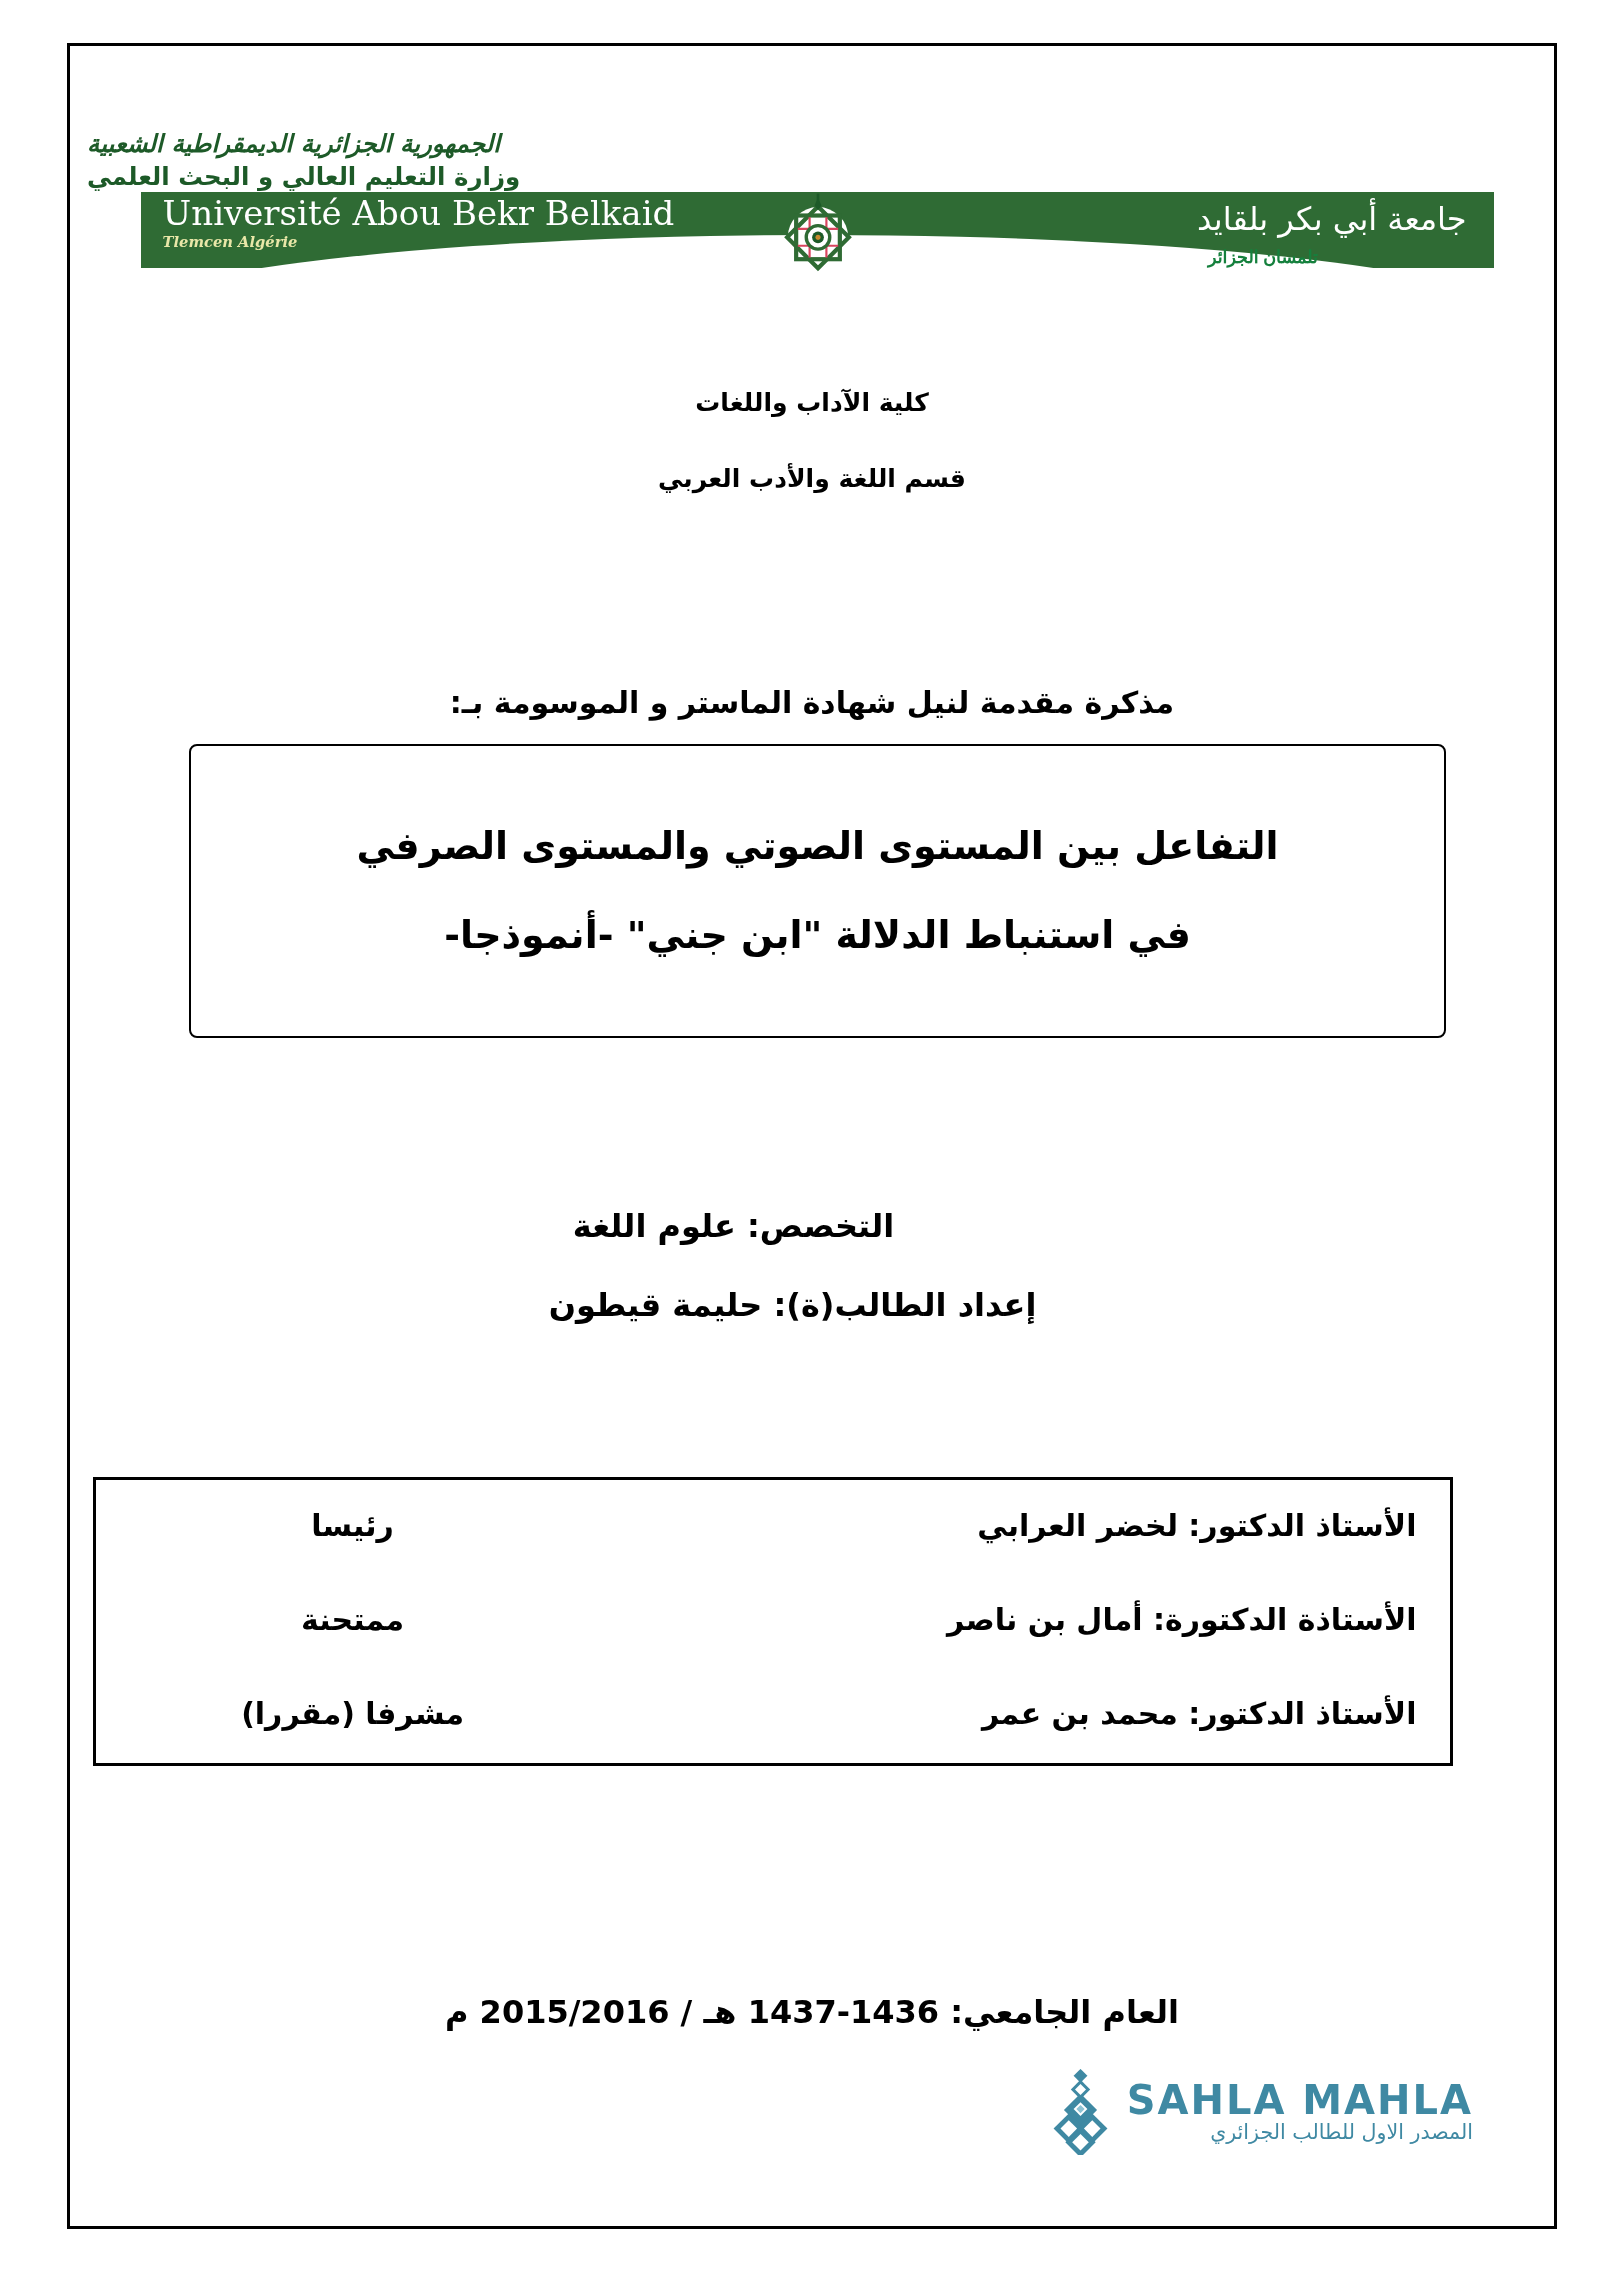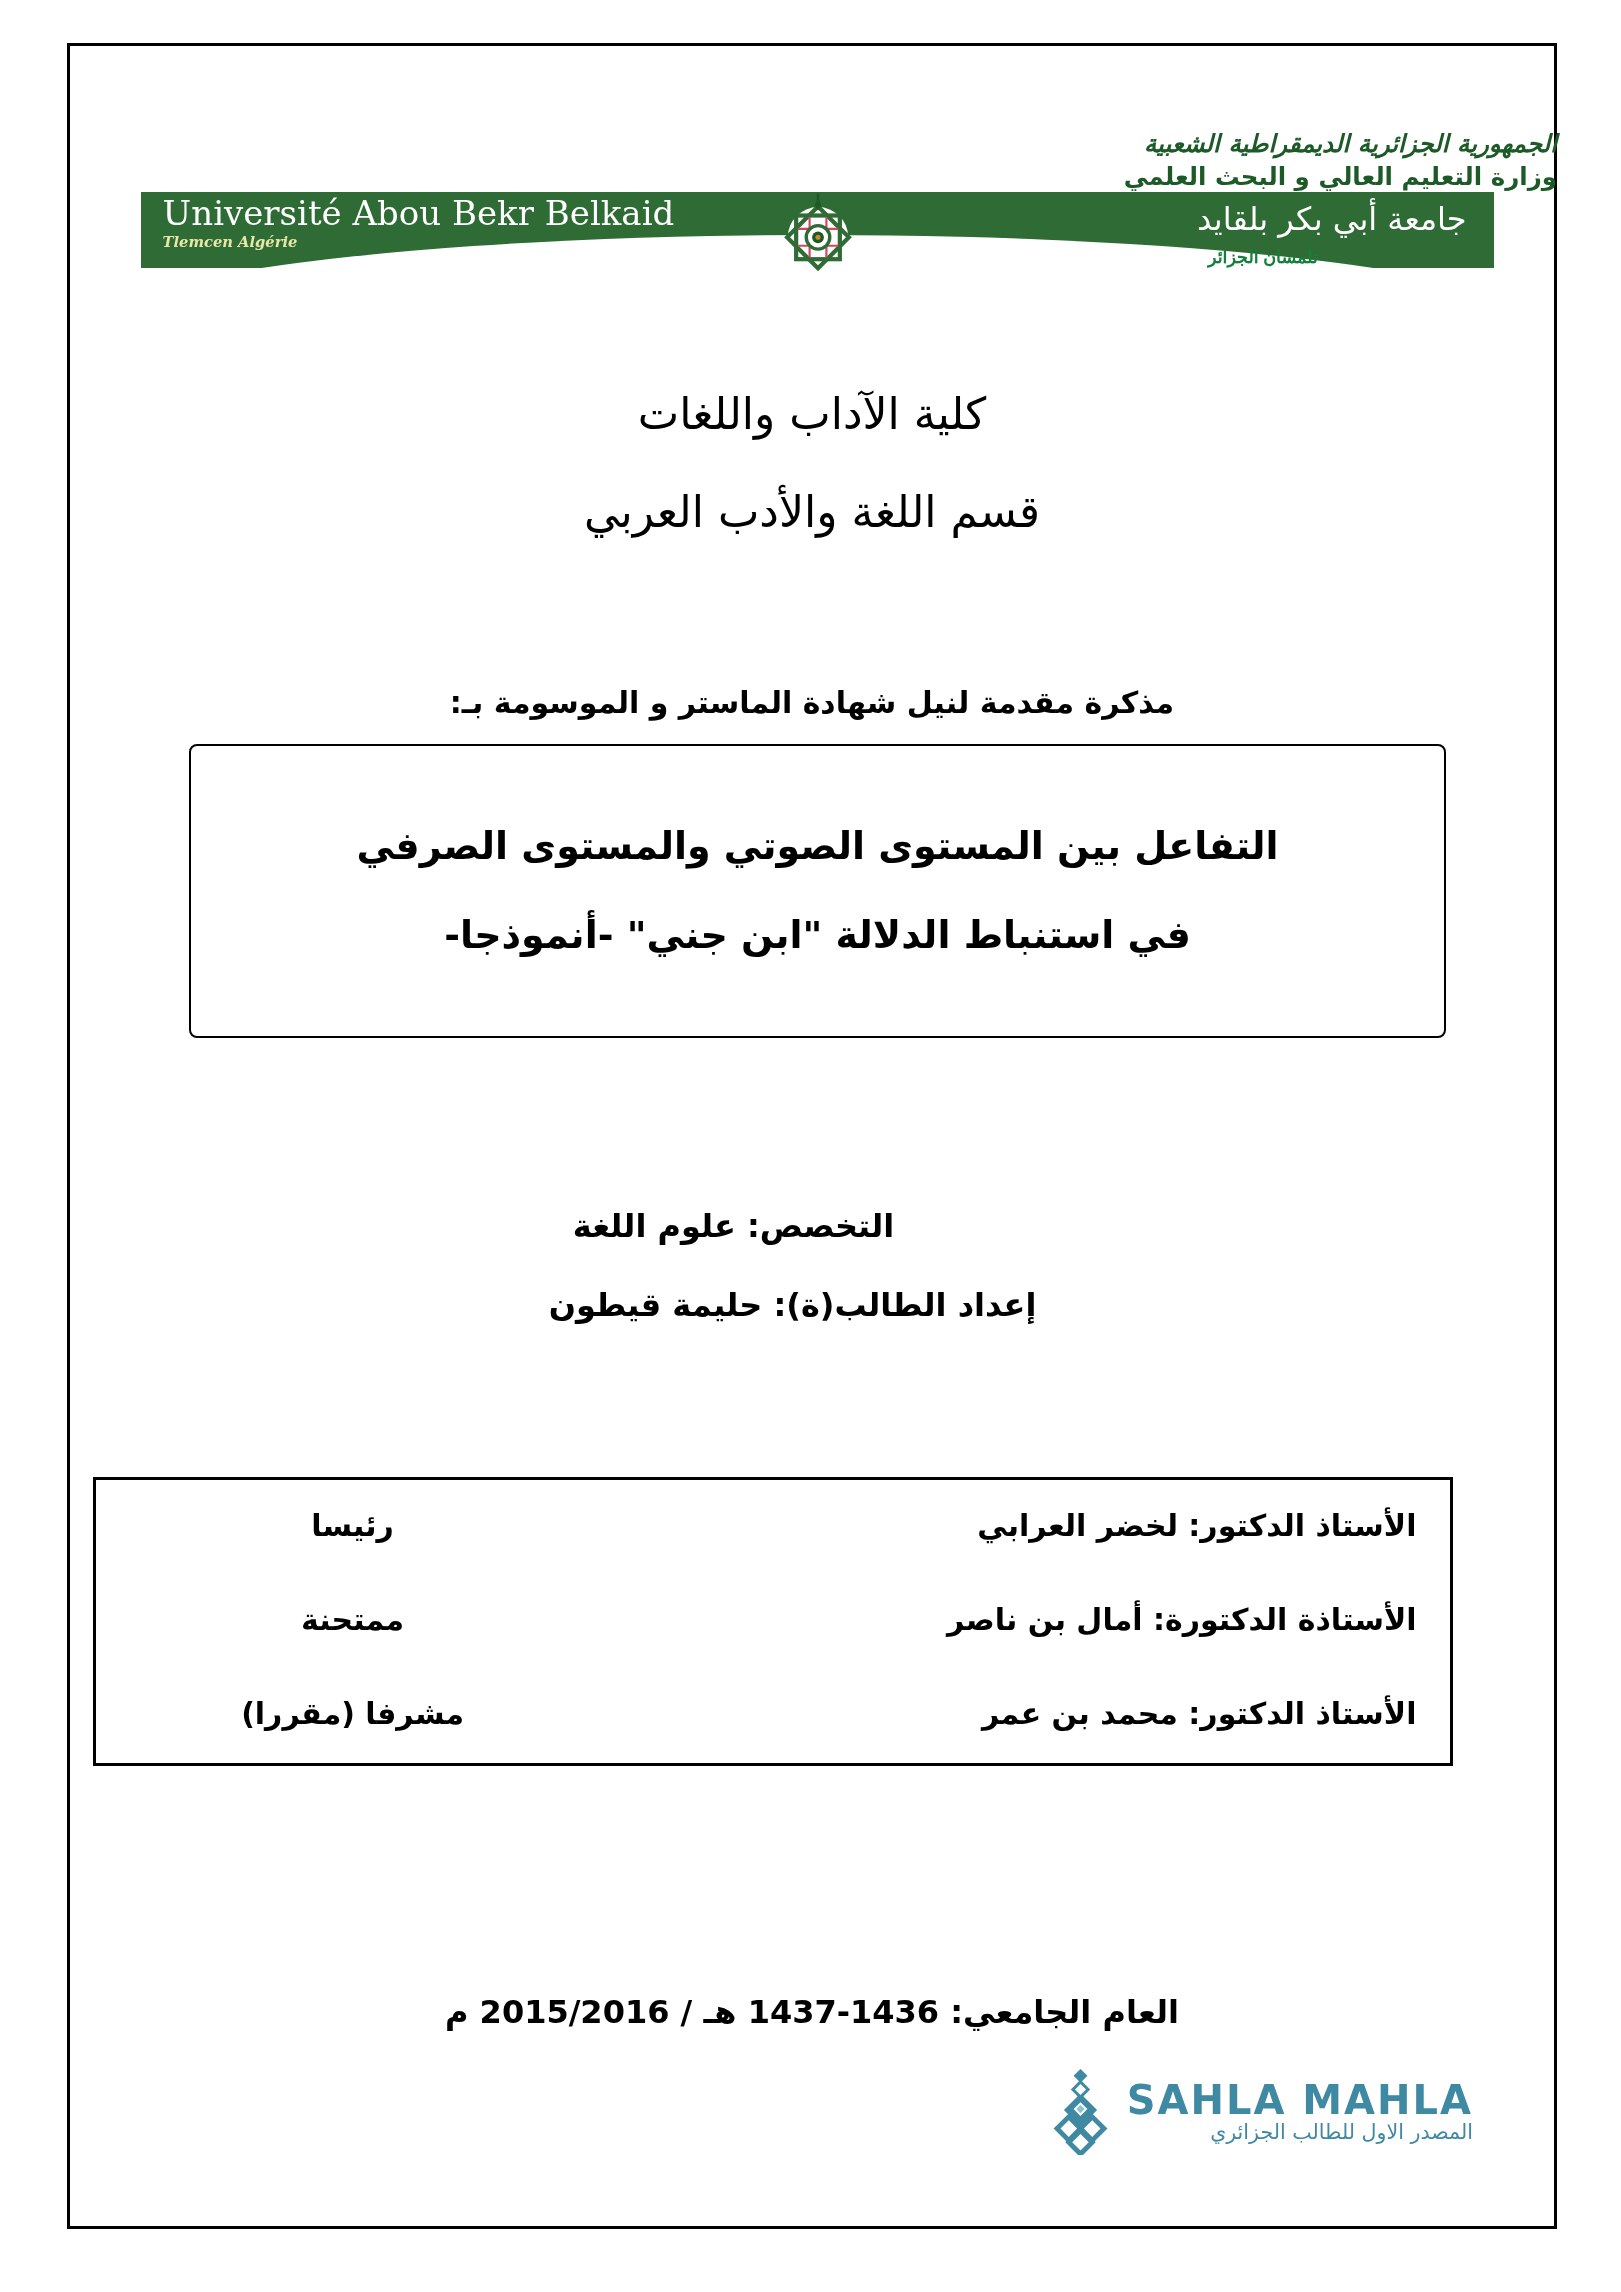--- a/index.html
+++ b/index.html
@@ -37,23 +37,24 @@
     box-sizing: border-box;
     padding: 0;
   }
 
   
   .ministry {
     position: absolute;
     top: 86px;
     left: 0;
     width: 100%;
-    text-align: right;
+    text-align: left;
     color: #1d5a28;
     direction: rtl;
+    padding-left: 20px;
   }
   .ministry .line1 {
     font-family: "DejaVu Serif", "Liberation Serif", serif;
     font-style: italic;
     font-weight: bold;
     font-size: 24.5px;
     letter-spacing: 1px;
     line-height: 1.25;
     white-space: nowrap;
   }
@@ -150,22 +151,22 @@
     position: absolute;
     top: 345px;
     left: 0;
     width: 100%;
     text-align: center;
     direction: rtl;
     color: #000000;
   }
   .faculty-line {
     font-family: "DejaVu Sans", "Liberation Sans", sans-serif;
-    font-weight: normal;
-    font-size: 44px;
+    font-weight: bold;
+    font-size: 25px;
     margin-bottom: 47px;
   }
 
   
   .submission {
     position: absolute;
     top: 642px;
     left: 0;
     width: 100%;
     text-align: center;

